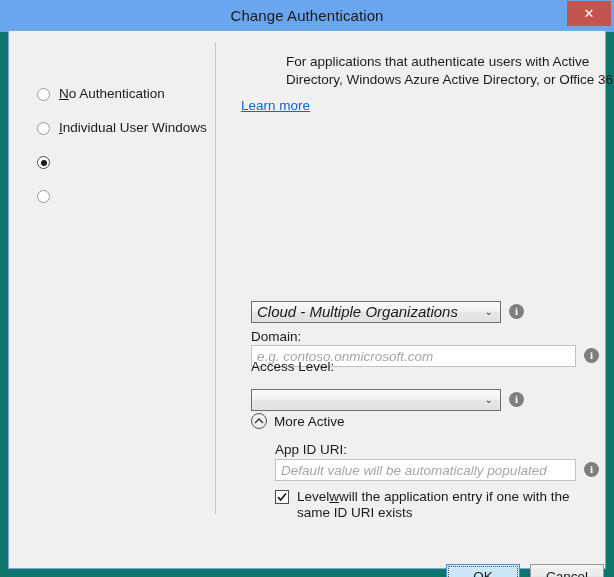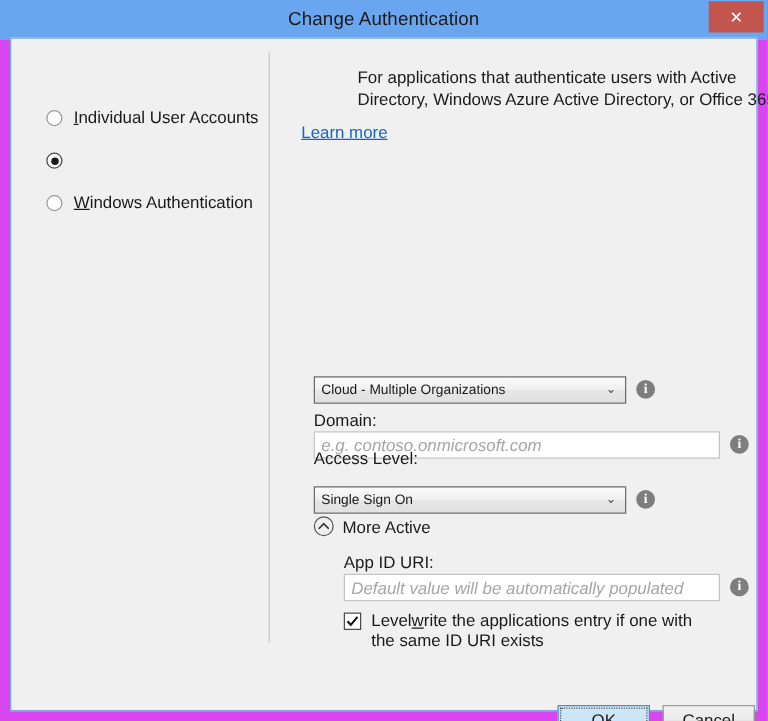--- a/index.html
+++ b/index.html
@@ -15,21 +15,21 @@
     color: #1a1a1a;
     overflow: hidden;
   }
 
   
   .window {
     position: absolute;
     left: 0; top: 0;
     width: 614px;
     height: 577px;
-    background: #d946ef;
+    background: #0f766e;
     box-sizing: border-box;
   }
 
   .titlebar {
     position: absolute;
     left: 0; top: 0;
     width: 614px;
     height: 32px;
     background: #6AA5F0;
   }
@@ -171,23 +171,24 @@
     background: linear-gradient(to bottom, #FAFAFA 0%, #F0F0F0 48%, #E6E6E6 52%, #E1E1E1 100%);
     border: 1px solid #6D6D6D;
     box-sizing: border-box;
     cursor: pointer;
   }
   .combo .combo-text {
     position: absolute;
     left: 5px;
     top: 0;
     line-height: 20px;
-    font-size: 11px;
+    font-size: 15px;
     color: #1a1a1a;
     white-space: nowrap;
+    font-style: italic;
   }
   .combo .chev {
     position: absolute;
     right: 7px;
     top: 0;
     line-height: 20px;
     font-size: 10px;
     color: #4a4a4a;
   }
 
@@ -340,33 +341,36 @@
     <div class="title-text">Change Authentication</div>
     <button class="close-btn">✕</button>
   </div>
 
   <div class="body-panel">
 
     <div class="vsep"></div>
 
     <div class="radio-col">
 
-
       <div class="radio-row">
         <span class="radio-mark"></span>
-        <span class="radio-label"><span class="acc">I</span><span>ndividual User Accounts</span></span>
+        <span class="radio-label"><span class="acc">N</span><span>o Authentication</span></span>
+      </div>
+
+      <div class="radio-row">
+        <span class="radio-mark"></span>
+        <span class="radio-label"><span class="acc">I</span><span>ndividual User Windows</span></span>
       </div>
 
       <div class="radio-row selected">
         <span class="radio-mark"></span>
       </div>
 
       <div class="radio-row">
         <span class="radio-mark"></span>
-        <span class="radio-label"><span class="acc">W</span><span>indows Authentication</span></span>
       </div>
 
     </div>
 
     <div class="right-col">
 
       <div class="desc">For applications that authenticate users with Active Directory, Windows Azure Active Directory, or Office 365.</div>
 
       <a class="learn-more" href="#">Learn more</a>
 
@@ -377,21 +381,20 @@
       <div class="info-icon" style="left:268px; top:273px;"></div>
 
       <div class="ctl-label" style="left:10px; top:298px;">Domain:</div>
       <div class="textbox" style="left:10px; top:314px; width:325px;">
         <input type="text" placeholder="e.g. contoso.onmicrosoft.com" style="">
       </div>
       <div class="info-icon" style="left:343px; top:317px;"></div>
 
       <div class="ctl-label" style="left:10px; top:328px;">Access Level:</div>
       <div class="combo" style="left:10px; top:358px; width:250px;">
-        <span class="combo-text">Single Sign On</span>
         <span class="chev">⌄</span>
       </div>
       <div class="info-icon" style="left:268px; top:361px;"></div>
 
       <div class="expander">
         <span class="expander-circle">
           <svg width="10" height="8" viewBox="0 0 10 8">
             <polyline points="1,6 5,2 9,6" fill="none" stroke="#333333" stroke-width="1.4"></polyline>
           </svg>
         </span>
@@ -403,21 +406,21 @@
         <input type="text" placeholder="Default value will be automatically populated" style="">
       </div>
       <div class="info-icon" style="left:343px; top:431px;"></div>
 
       <div class="check-row">
         <span class="check-mark">
           <svg width="10" height="10" viewBox="0 0 10 10">
             <polyline points="1,5 3.6,8 9,1.5" fill="none" stroke="#111111" stroke-width="1.6"></polyline>
           </svg>
         </span>
-        <span class="check-label"><span>Level</span><span class="acc">w</span><span>rite the applications entry if one with the same ID URI exists</span></span>
+        <span class="check-label"><span>Level</span><span class="acc">w</span><span>will the application entry if one with the same ID URI exists</span></span>
       </div>
 
     </div>
 
     <button class="btn btn-ok">
       <span class="focus-ring"></span>
       <span class="btn-text">OK</span>
     </button>
     <button class="btn btn-cancel">Cancel</button>
 

